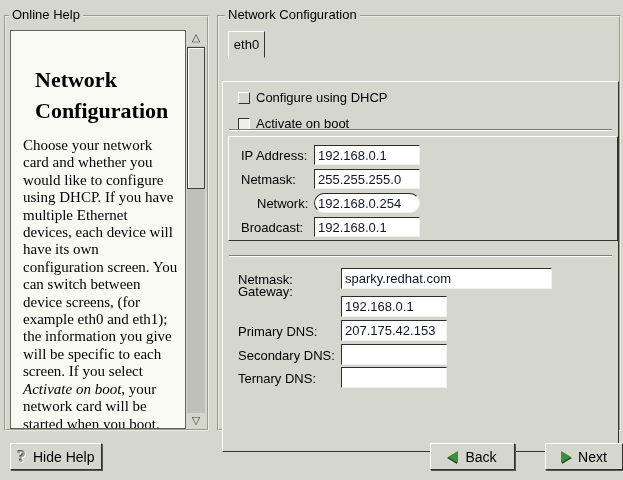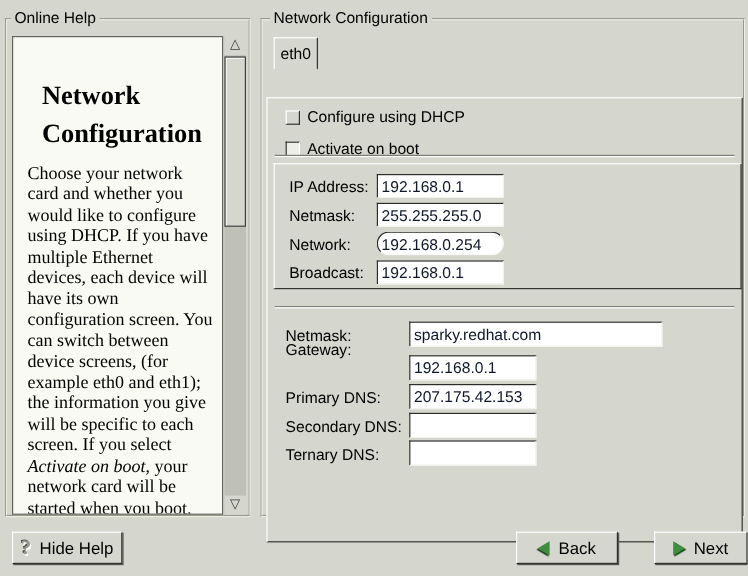--- a/index.html
+++ b/index.html
@@ -157,21 +157,21 @@
   <span class="checkbox checked" style="left:15px; top:36px;"></span>
   <span class="cb-label" style="left:33px; top:34px;">Activate on boot</span>
 
   <div class="hsep" style="top:47px;"></div>
 
   <div class="abs raised" style="left:5px; top:54px; width:390px; height:105px;">
     <span class="fld-label" style="left:12px; top:11px;">IP Address:</span>
     <input class="entry" style="left: 85px; top: 8px; width: 106px; height: 20px;" value="192.168.0.1">
     <span class="fld-label" style="left:12px; top:35px;">Netmask:</span>
     <input class="entry" style="left: 85px; top: 32px; width: 106px; height: 20px;" value="255.255.255.0">
-    <span class="fld-label" style="left:12px; top:59px;">Network:</span>
+    <span class="fld-label" style="left:28px; top:59px;">Network:</span>
     <input class="entry" style="left: 85px; top: 56px; width: 106px; height: 20px; border-radius: 10px;" value="192.168.0.254">
     <span class="fld-label" style="left:12px; top:83px;">Broadcast:</span>
     <input class="entry" style="left: 85px; top: 80px; width: 106px; height: 20px;" value="192.168.0.1">
   </div>
 
   <div class="hsep" style="top:173px;"></div>
 
   <span class="fld-label" style="left:15px; top:190px;">Netmask:</span>
   <input class="entry" style="left: 118px; top: 186px; width: 211px; height: 21px;" value="sparky.redhat.com">
 

